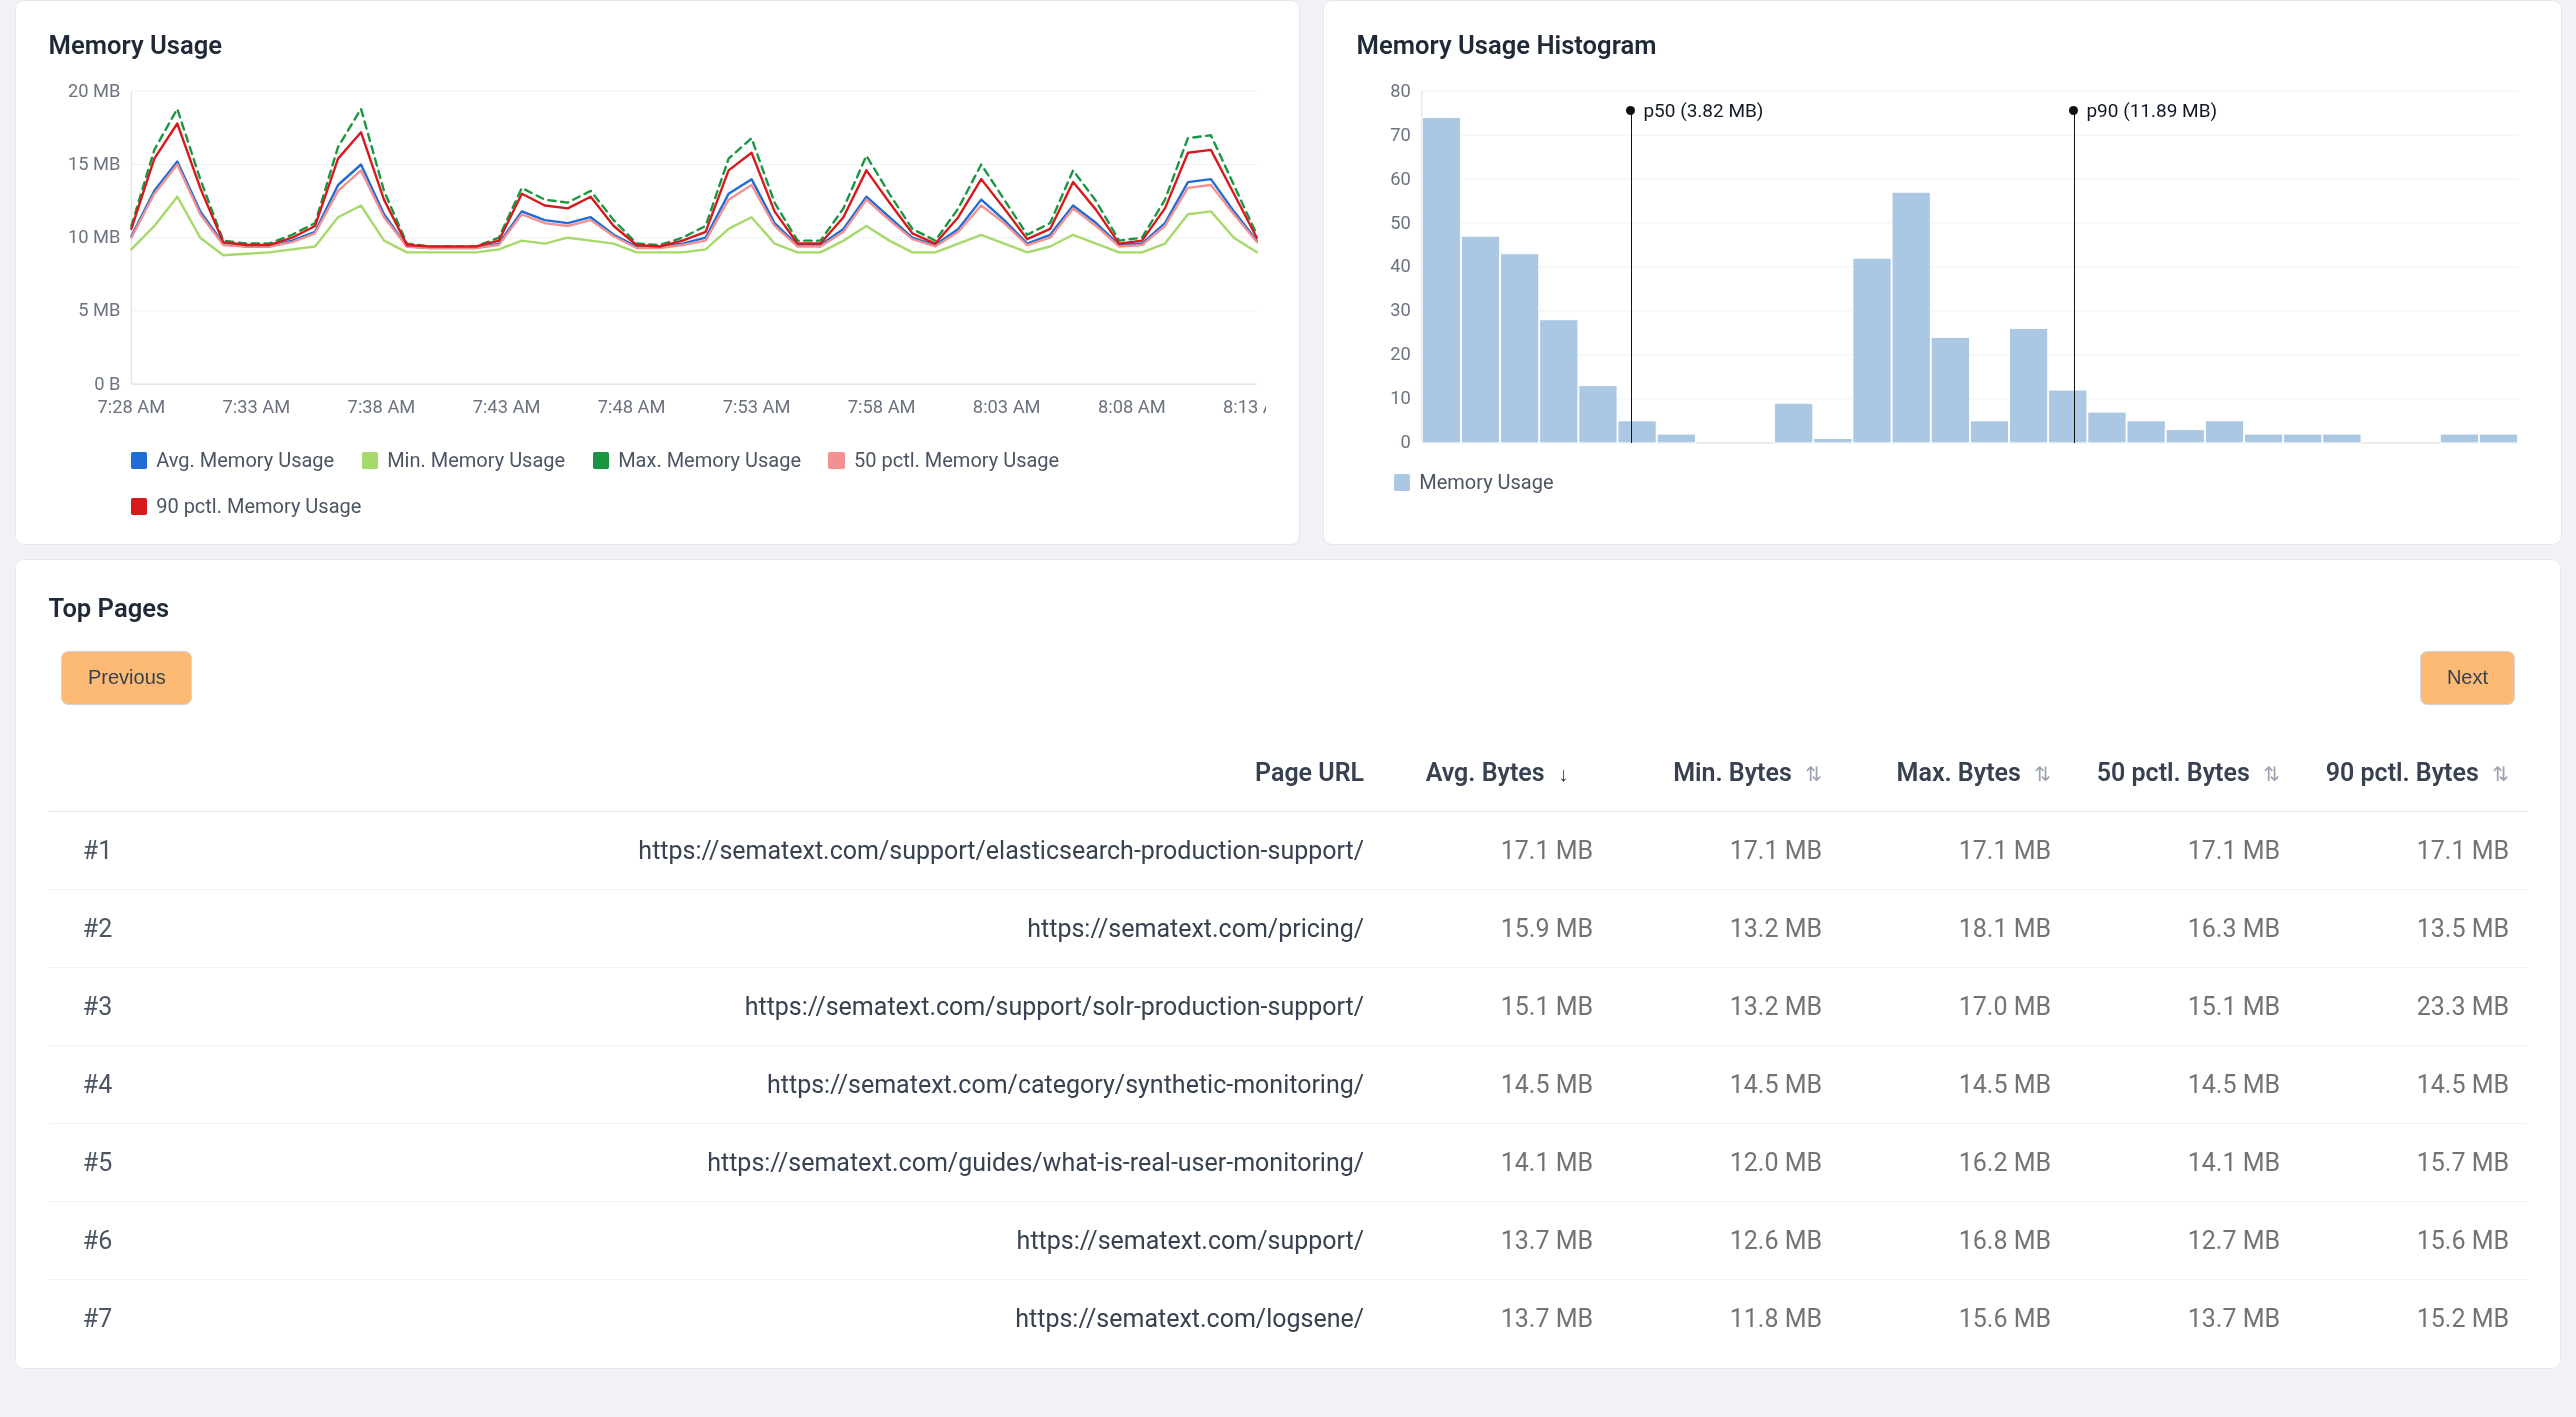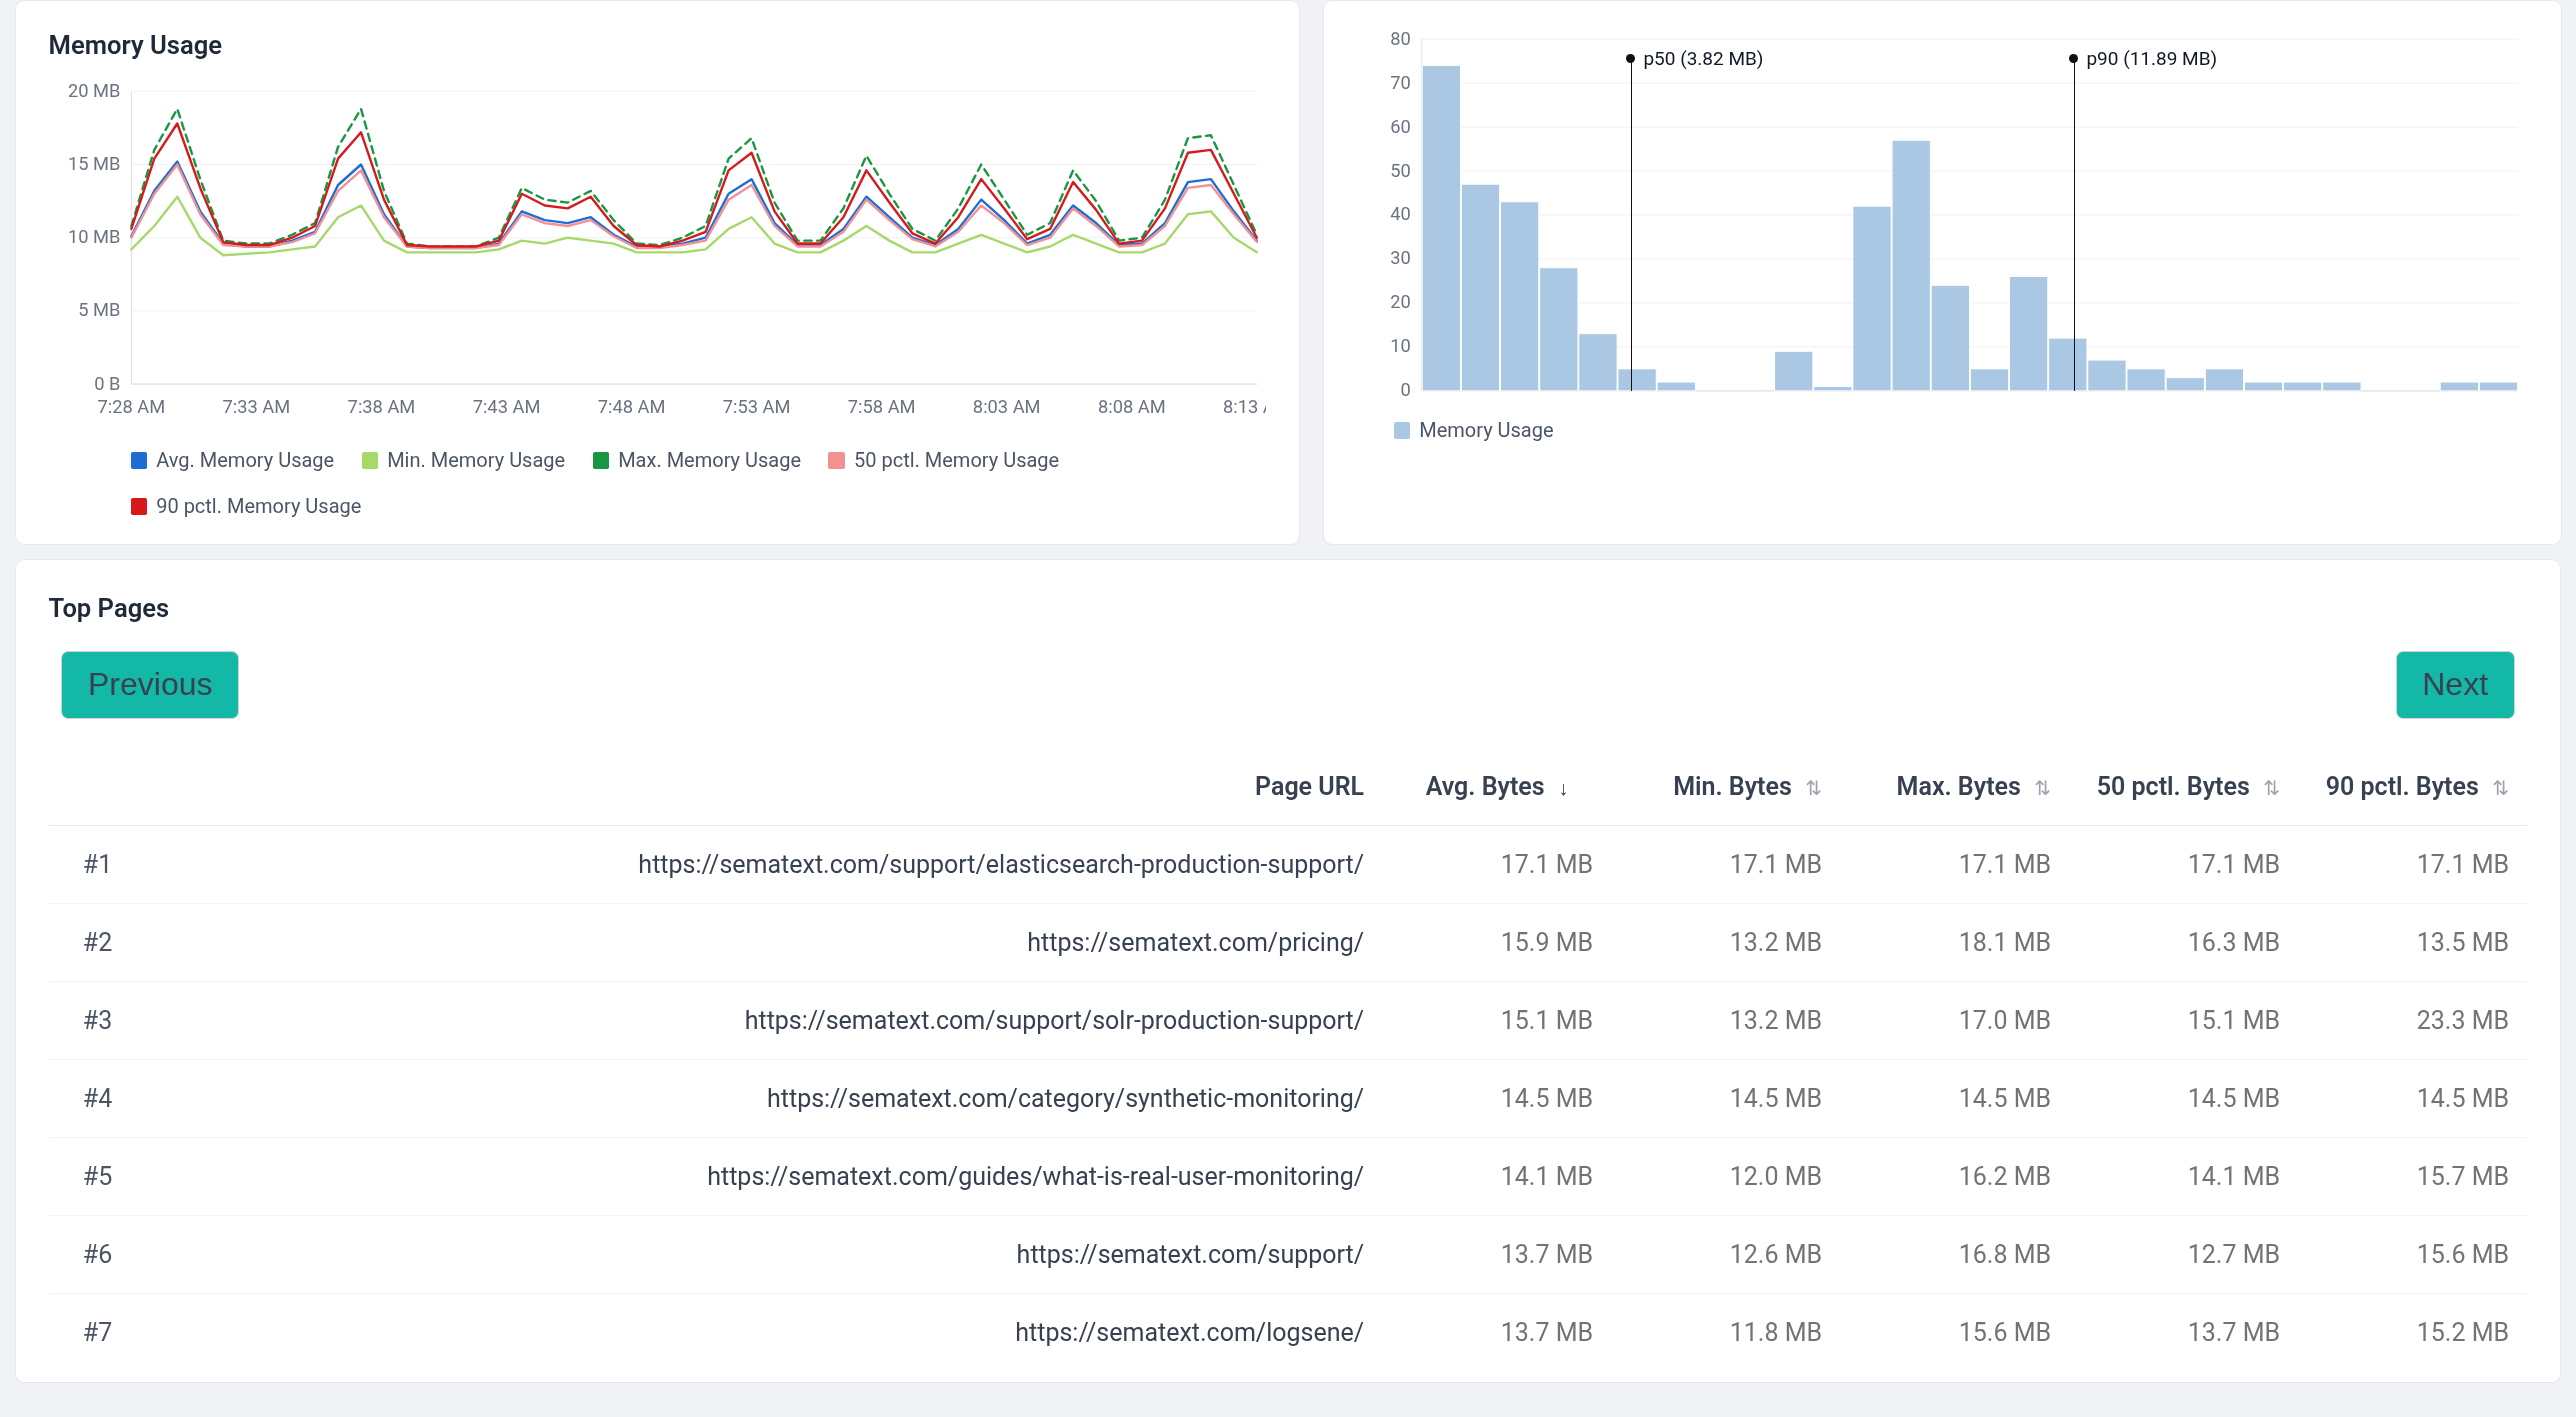--- a/index.html
+++ b/index.html
@@ -46,24 +46,24 @@
 .legend-swatch { width: 16.5px; height: 16.5px; border-radius: 1.8px; }
 
 
 .table-controls {
   display: flex;
   justify-content: space-between;
   margin: 27.4px 12.8px 29px 12.8px;
 }
 .btn {
   border: 0.9px solid #d1d5db;
-  background: #14b8a6;
+  background: #fdba74;
   border-radius: 7.3px;
   padding: 14.6px 25.6px;
-  font-size: 32px;
+  font-size: 20px;
   color: #374151;
   cursor: pointer;
 }
 table { width: 100%; border-collapse: collapse; }
 th, td { text-align: right; padding: 24px 18.3px; font-size: 25px; }
 th { font-weight: 600; color: #374151; border-bottom: 0.9px solid #e5e7eb; white-space: nowrap; }
 td { color: #737373; border-bottom: 0.9px solid #f1f3f5; }
 tr:last-child td { border-bottom: none; }
 th.num, td.num { text-align: right; }
 .rank { color: #4b5563; }
@@ -144,20 +144,21 @@
           <span>50 pctl. Memory Usage</span>
         </div>
         <div class="legend-item">
           <span class="legend-swatch" style="background:#d7191c"></span>
           <span>90 pctl. Memory Usage</span>
         </div>
       </div>
   </div>
 
   <div class="panel panel-right">
+    <div class="panel-title">Memory Usage Histogram</div>
     <div class="chart-wrap" style="position:relative;">
       <svg id="hist-chart" width="1171" height="370" viewBox="0 0 1280 405">
           <line x1="70" x2="1270" y1="395" y2="395" stroke="#edeff2"></line>
           <text x="58" y="401" text-anchor="end" class="axis-text">0</text>
           <line x1="70" x2="1270" y1="346.875" y2="346.875" stroke="#edeff2"></line>
           <text x="58" y="352.875" text-anchor="end" class="axis-text">10</text>
           <line x1="70" x2="1270" y1="298.75" y2="298.75" stroke="#edeff2"></line>
           <text x="58" y="304.75" text-anchor="end" class="axis-text">20</text>
           <line x1="70" x2="1270" y1="250.625" y2="250.625" stroke="#edeff2"></line>
           <text x="58" y="256.625" text-anchor="end" class="axis-text">30</text>

